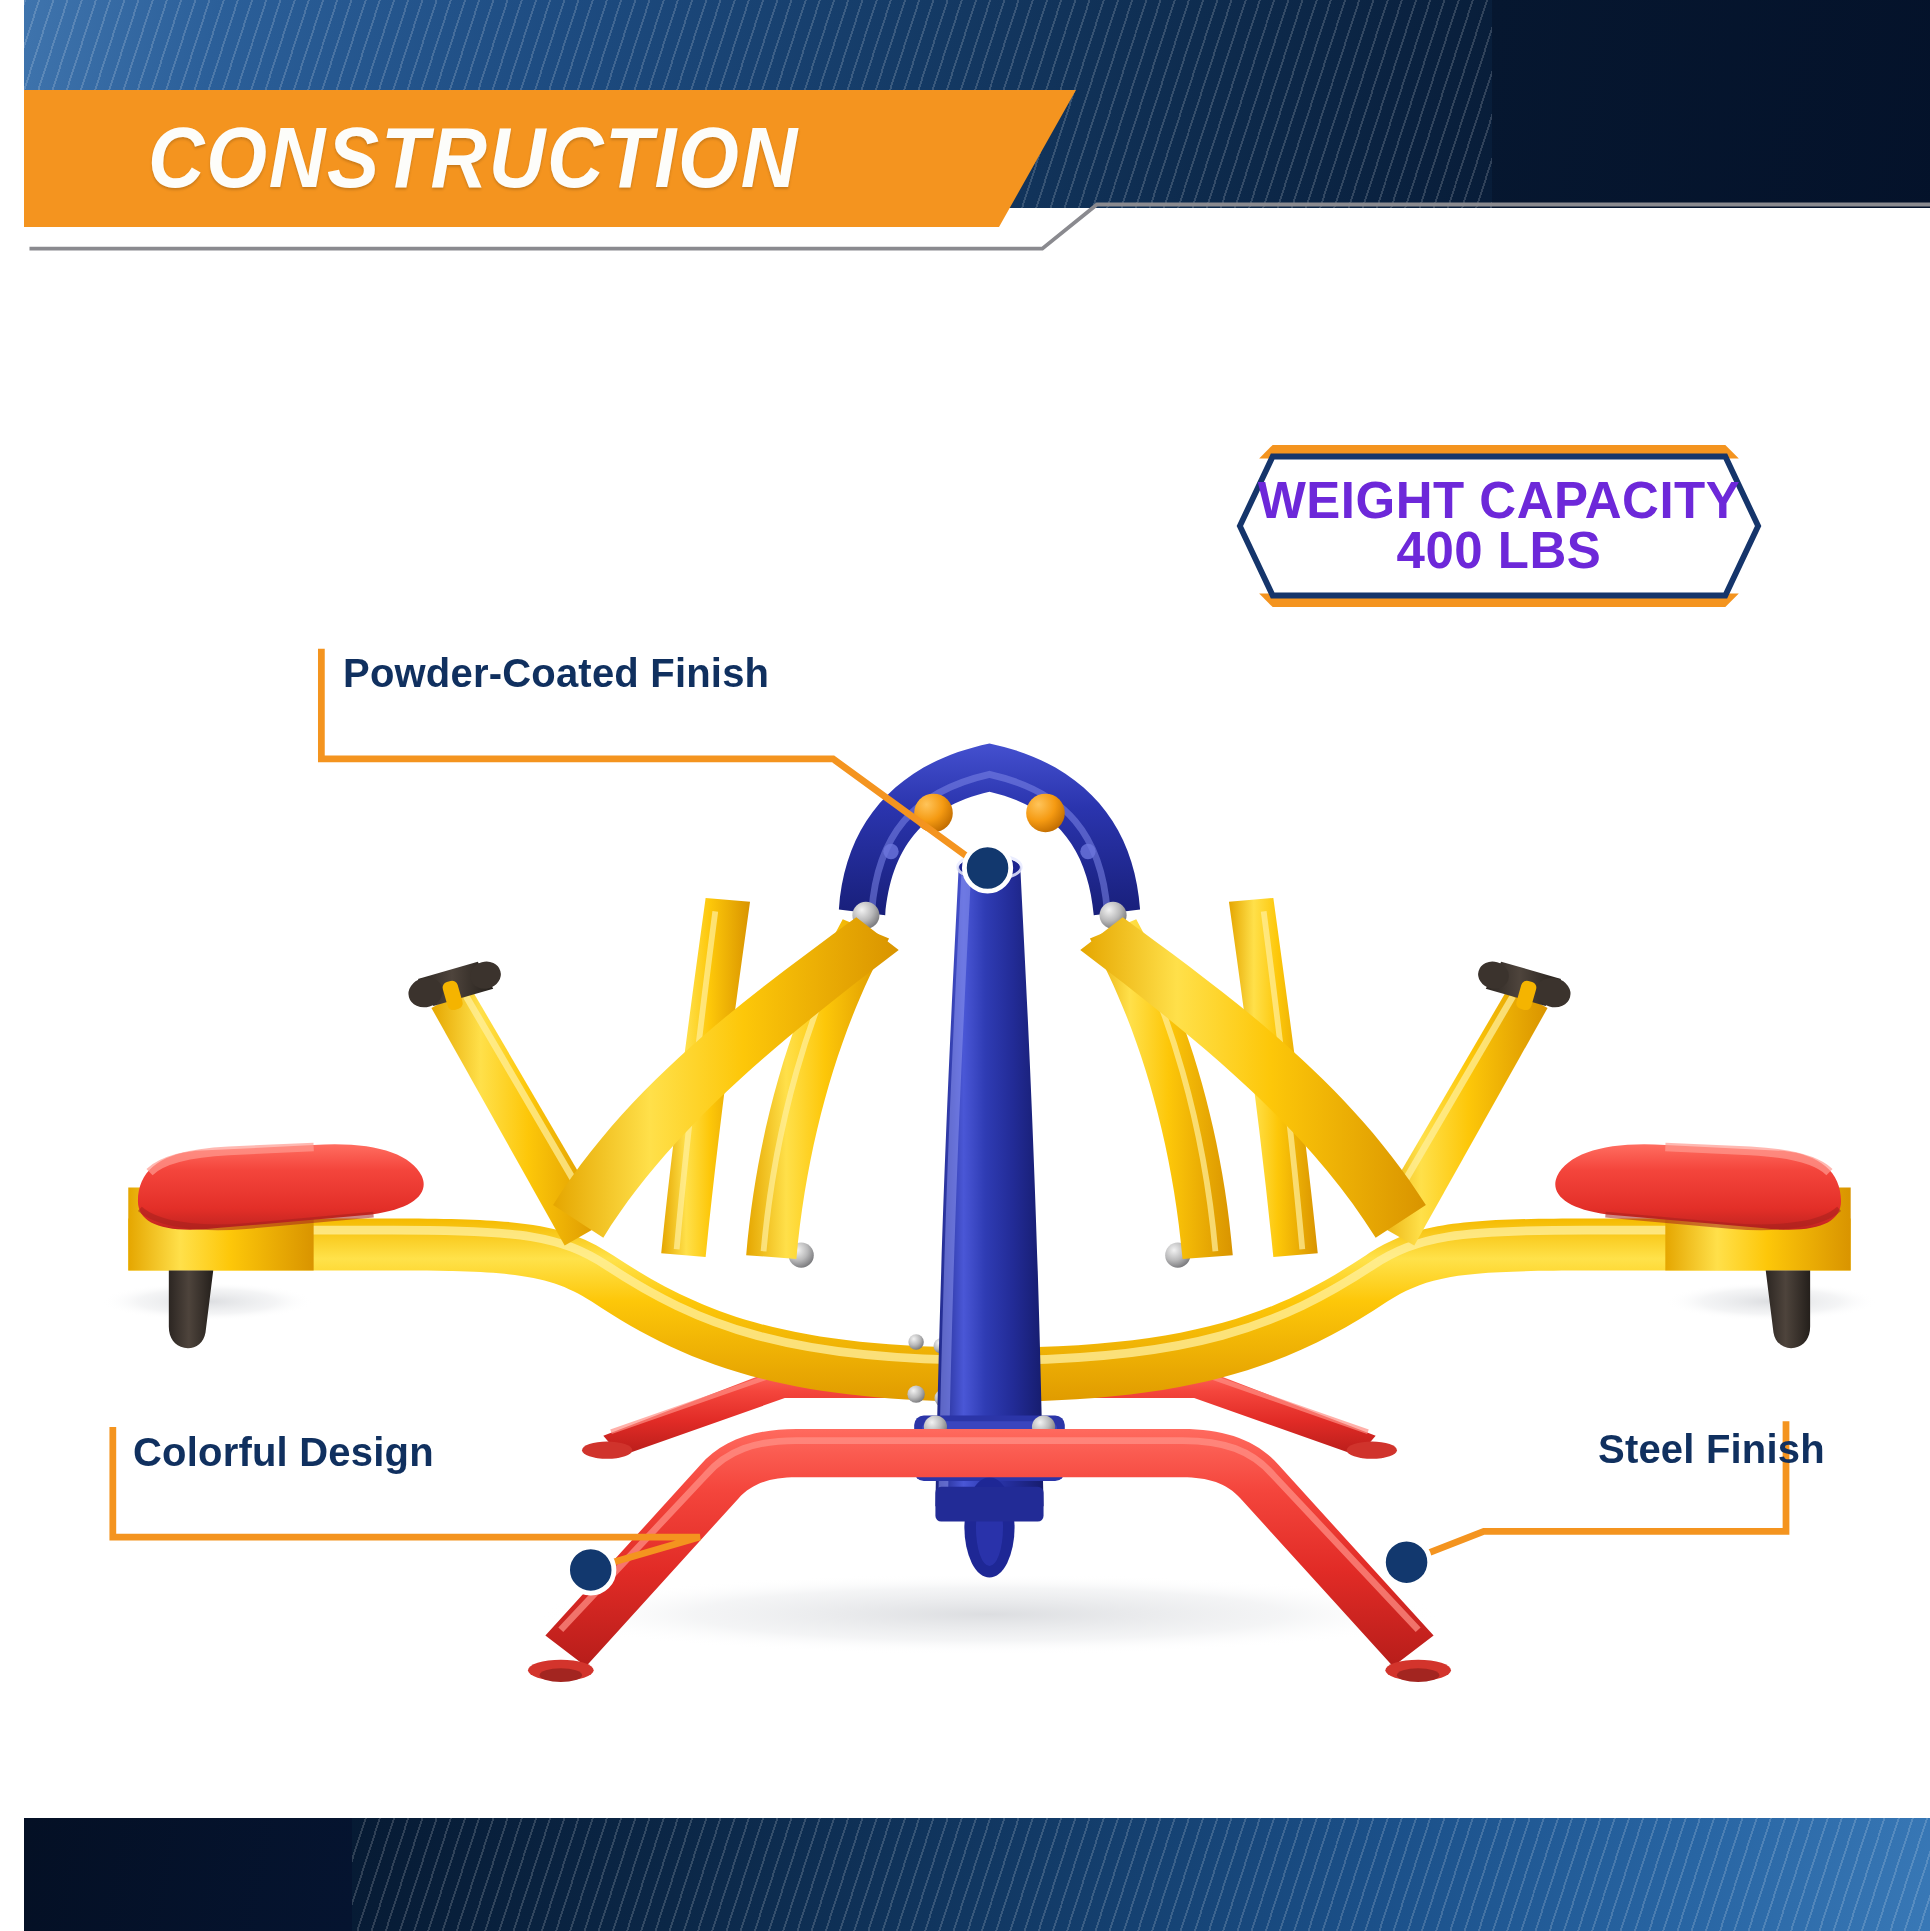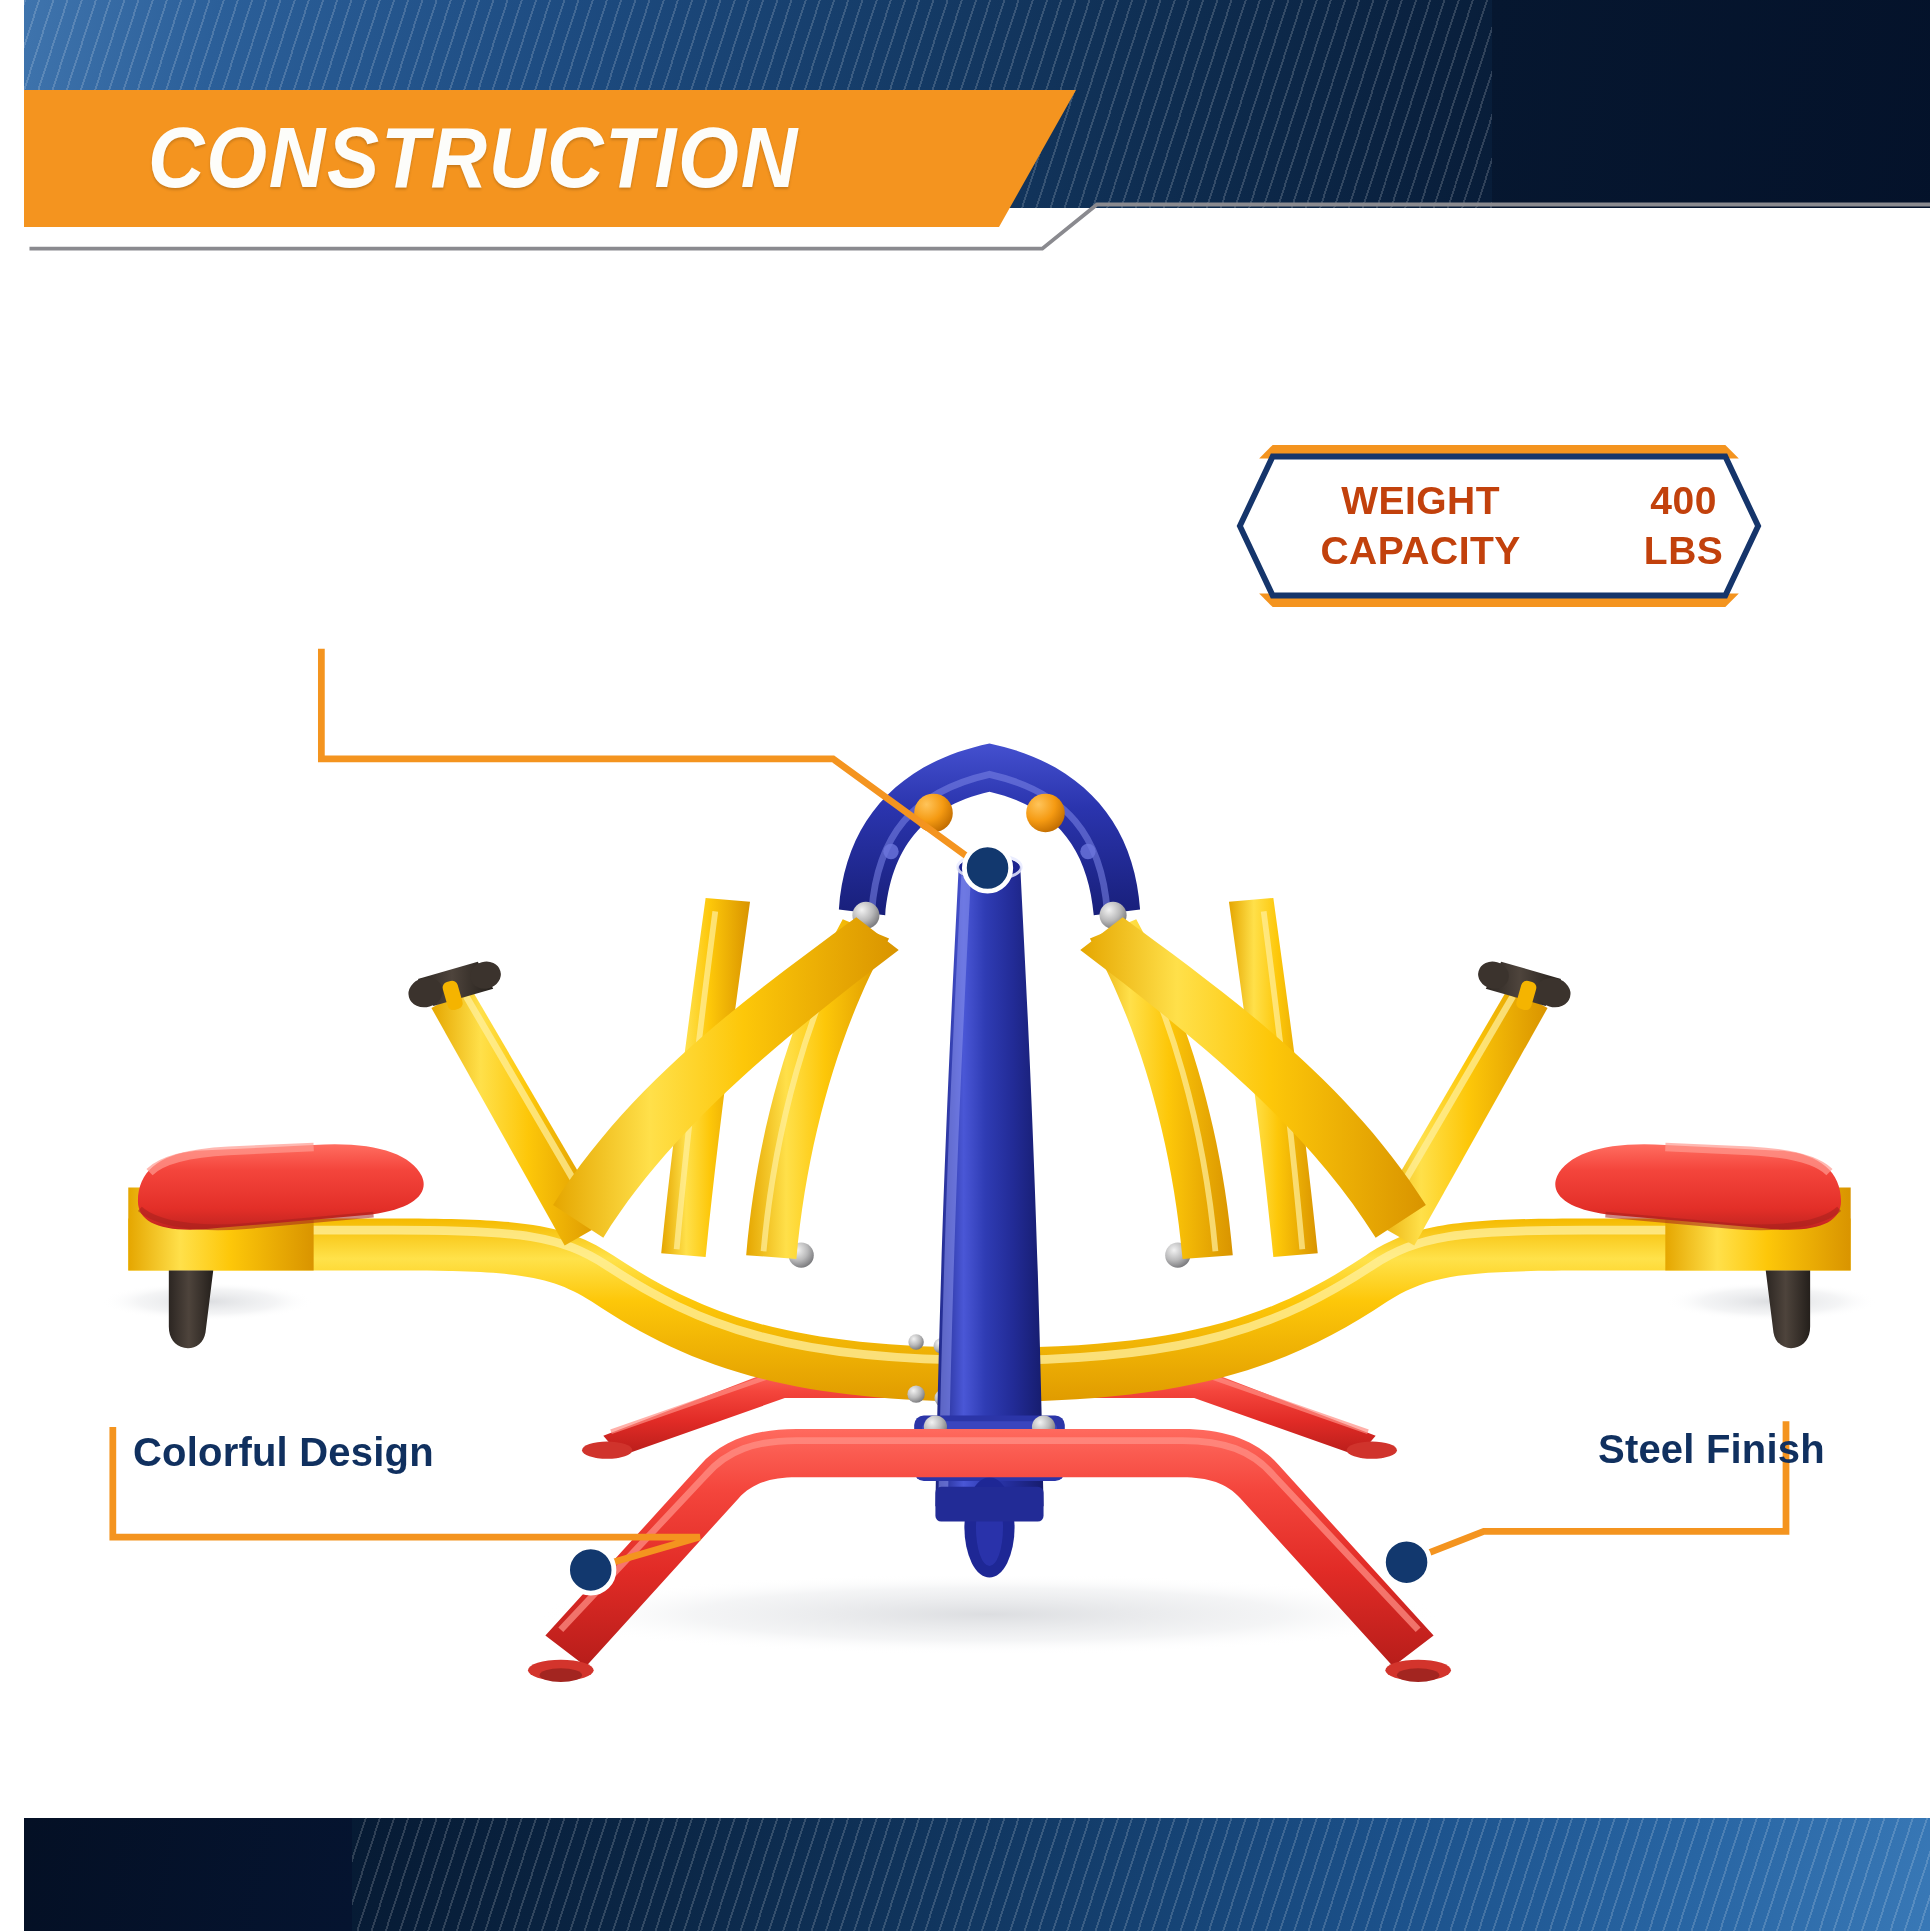--- a/index.html
+++ b/index.html
@@ -58,22 +58,22 @@
     background:linear-gradient(100deg,#041025 0%,#051430 100%);
   }
 
   
   .badge{
     position:absolute;left:1212px;top:439px;width:526px;height:174px;
   }
   .badge svg{position:absolute;left:0;top:0;}
   .badge-text{
     position:absolute;left:0;top:0;width:526px;height:174px;
-    display:flex;align-items:center;justify-content:center;
-    color:#c2410c;font-weight:bold;font-size:39px;line-height:50px;
+    display:flex;flex-direction:column;align-items:center;justify-content:center;
+    color:#6d28d9;font-weight:bold;font-size:51px;line-height:50px;
     letter-spacing:0.5px;text-align:center;
   }
 
   
   .callout-label{
     position:absolute;
     color:#10305f;font-weight:bold;font-size:40px;
     white-space:nowrap;letter-spacing:0.2px;
   }
   #cal-powder{left:319px;top:651px;}
@@ -368,20 +368,21 @@
     <path d="M92,1478 L92,1592 L700,1592 L572,1620" fill="none" stroke="#f4941f" stroke-width="7" opacity="0"></path>
     <path d="M92,1478 L92,1592 L700,1592 L586,1625" fill="none" stroke="#f4941f" stroke-width="7"></path>
 
     <path d="M1825,1472 L1825,1586 L1512,1586 L1433,1617" fill="none" stroke="#f4941f" stroke-width="7"></path>
 
     <circle cx="998" cy="899" r="24" fill="#12386e" stroke="#ffffff" stroke-width="5"></circle>
     <circle cx="587" cy="1626" r="24" fill="#12386e" stroke="#ffffff" stroke-width="5"></circle>
     <circle cx="1432" cy="1618" r="24" fill="#12386e" stroke="#ffffff" stroke-width="5"></circle>
   </svg>
 
+  <div class="callout-label" id="cal-powder">Powder-Coated Finish</div>
   <div class="callout-label" id="cal-colorful">Colorful Design</div>
   <div class="callout-label" id="cal-steel">Steel Finish</div>
 
   <div class="footer-band"></div>
   <div class="footer-band-dark"></div>
 
 </div>
 
 
 </body></html>

